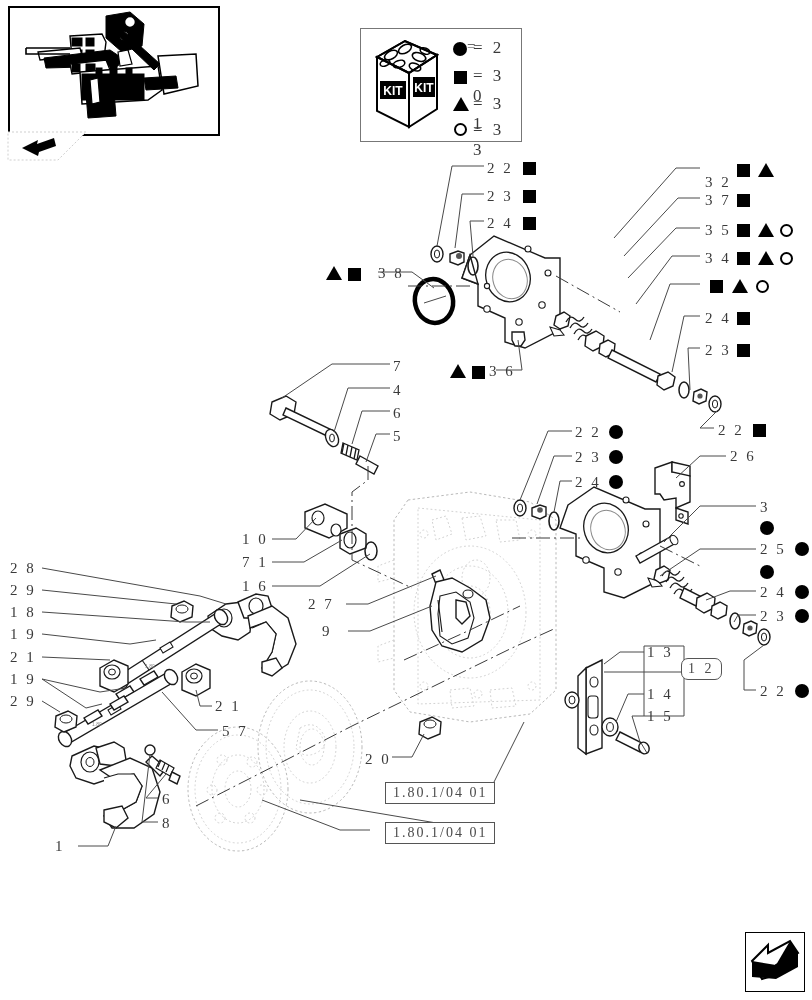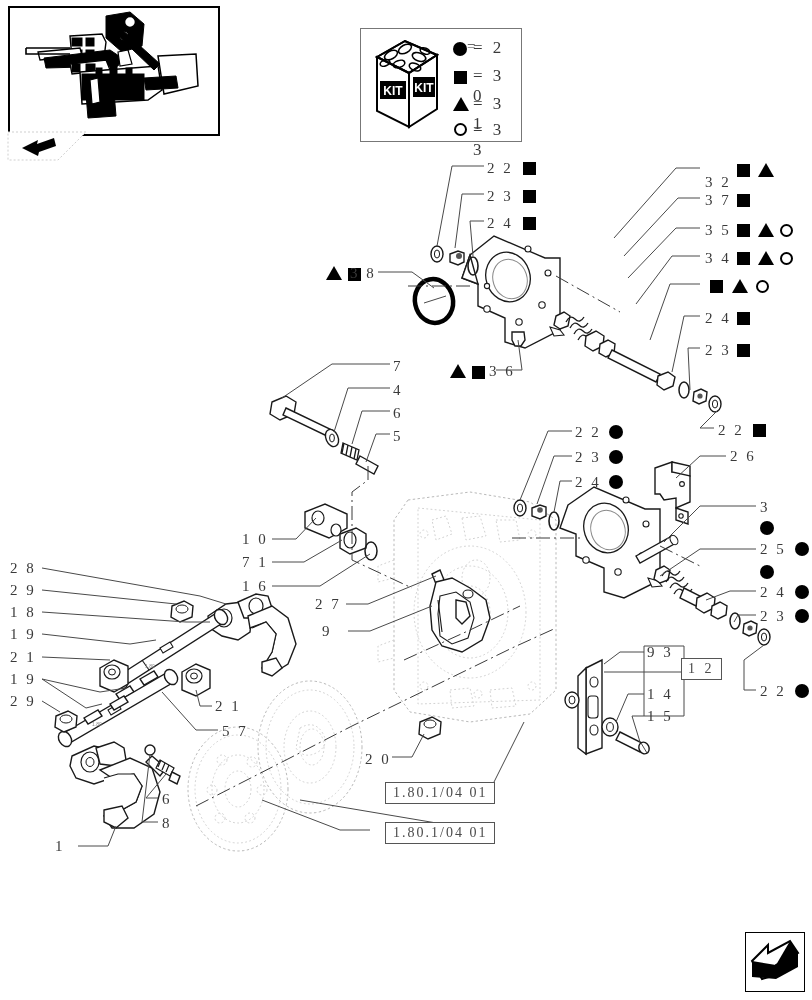--- a/index.html
+++ b/index.html
@@ -479,21 +479,21 @@
 
   <div class="num" style="left:487px;top:160px;">2 2</div>
   <div class="mk sq" style="left:523px;top:162px;"></div>
   <div class="num" style="left:487px;top:188px;">2 3</div>
   <div class="mk sq" style="left:523px;top:190px;"></div>
   <div class="num" style="left:487px;top:215px;">2 4</div>
   <div class="mk sq" style="left:523px;top:217px;"></div>
 
   <div class="mk tri" style="left:326px;top:266px;"></div>
   <div class="mk sq" style="left:348px;top:268px;"></div>
-  <div class="num" style="left:350px;top:265px;font-family:Liberation Serif, serif;">3 8</div>
+  <div class="num" style="left:378px;top:265px;font-family:Liberation Serif, serif;">3 8</div>
 
   <div class="mk tri" style="left:450px;top:364px;"></div>
   <div class="mk sq" style="left:472px;top:366px;"></div>
   <div class="num" style="left:489px;top:363px;">3 6</div>
 
   <div class="num" style="left:705px;top:162px;margin-top:12px;">3 2</div>
   <div class="mk sq" style="left:737px;top:164px;"></div>
   <div class="mk tri" style="left:758px;top:163px;"></div>
 
   <div class="num" style="left:705px;top:192px;">3 7</div>
@@ -523,21 +523,21 @@
   <div class="mk sq" style="left:753px;top:424px;"></div>
 
   <div class="num" style="left:393px;top:358px;">7</div>
   <div class="num" style="left:393px;top:382px;">4</div>
   <div class="num" style="left:393px;top:405px;">6</div>
   <div class="num" style="left:393px;top:428px;">5</div>
 
   <div class="num" style="left:242px;top:531px;">1 0</div>
   <div class="num" style="left:242px;top:554px;">7 1</div>
   <div class="num" style="left:242px;top:578px;">1 6</div>
-  <div class="num" style="left:315px;top:596px;">2 7</div>
+  <div class="num" style="left:308px;top:596px;">2 7</div>
   <div class="num" style="left:322px;top:623px;">9</div>
 
   <div class="num" style="left:575px;top:424px;">2 2</div>
   <div class="mk cirf" style="left:609px;top:425px;"></div>
   <div class="num" style="left:575px;top:449px;">2 3</div>
   <div class="mk cirf" style="left:609px;top:450px;"></div>
   <div class="num" style="left:575px;top:474px;">2 4</div>
   <div class="mk cirf" style="left:609px;top:475px;"></div>
 
   <div class="num" style="left:730px;top:448px;">2 6</div>
@@ -560,25 +560,25 @@
   <div class="num" style="left:10px;top:649px;">2 1</div>
   <div class="num" style="left:10px;top:671px;">1 9</div>
   <div class="num" style="left:10px;top:693px;">2 9</div>
   <div class="num" style="left:215px;top:698px;">2 1</div>
   <div class="num" style="left:222px;top:723px;">5 7</div>
   <div class="num" style="left:162px;top:791px;">6</div>
   <div class="num" style="left:162px;top:815px;">8</div>
   <div class="num" style="left:55px;top:838px;">1</div>
   <div class="num" style="left:365px;top:751px;">2 0</div>
 
-  <div class="num" style="left:647px;top:644px;">9 3</div>
+  <div class="num" style="left:647px;top:644px;">1 3</div>
   <div class="num" style="left:647px;top:686px;text-align:center;">1 4</div>
   <div class="num" style="left:647px;top:708px;">1 5</div>
 
-  <div class="refbox tiny" style="left:681px;top:658px;">1 2</div>
+  <div class="refbox tiny" style="left:681px;top:658px;border-radius:7px;">1 2</div>
   <div class="refbox" style="left:385px;top:782px;">1.80.1/04  01</div>
   <div class="refbox" style="left:385px;top:822px;">1.80.1/04  01</div>
 
   <div id="cornerArrow">
     <svg class="layer" viewBox="0 0 58 58" style="width:58px;height:58px;">
       <path d="M6 28 L22 12 L22 20 L44 8 L52 20 L30 32 L30 42 L16 46 Z" fill="#fff" stroke="#000" stroke-width="2"></path>
       <path d="M44 8 L52 20 L52 34 L30 46 L30 32 Z" fill="#000"></path>
       <path d="M6 28 L6 44 L30 46 L30 32 Z" fill="#000"></path>
     </svg>
   </div>

